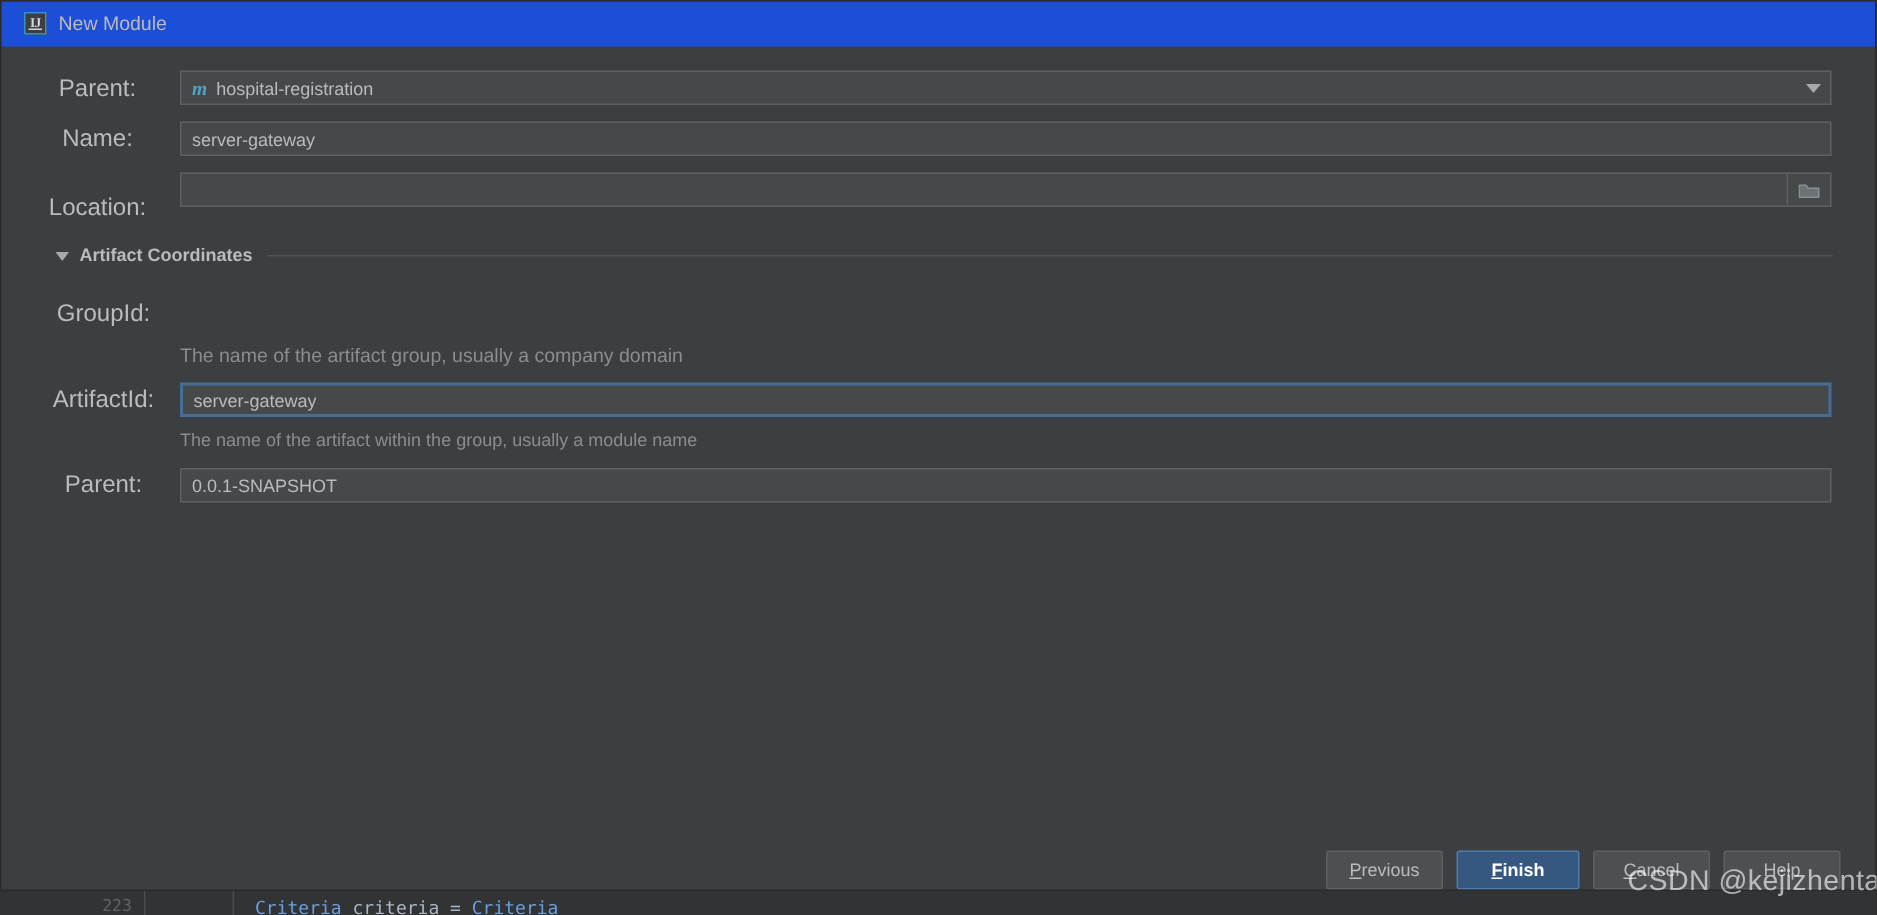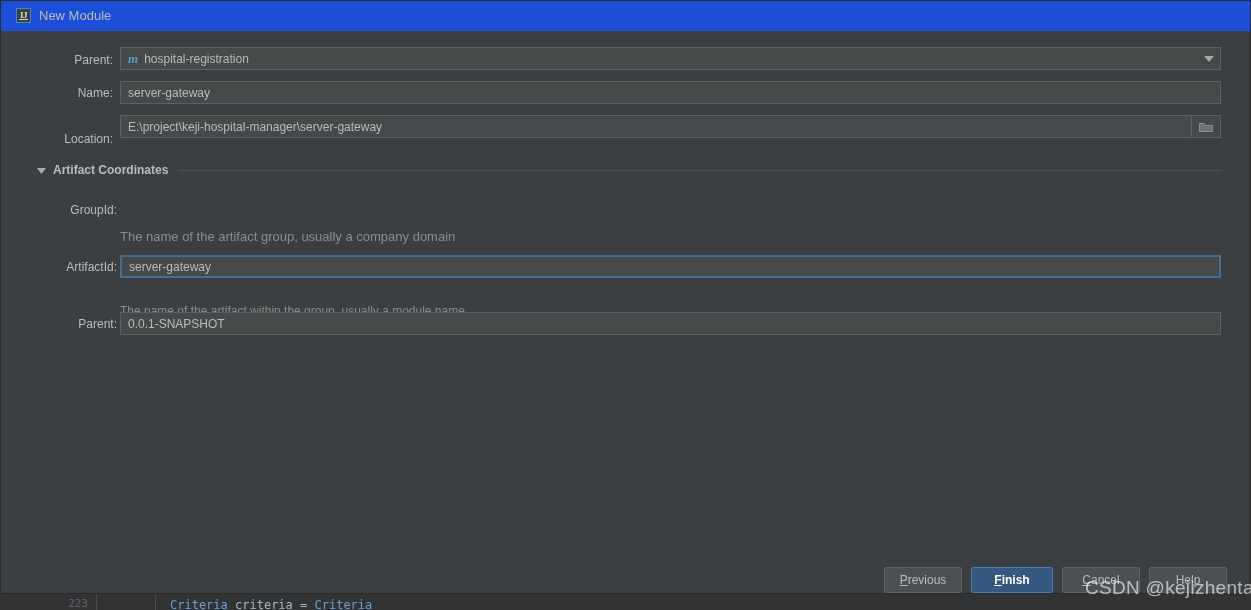--- a/index.html
+++ b/index.html
@@ -122,22 +122,22 @@
     align-items: center;
     justify-content: center;
     cursor: default;
   }
   #close-button svg { display: block; }
 
   
   .form-label {
     position: absolute;
     width: 96px;
-    text-align: right;
-    font-size: 12px;
+    text-align: center;
+    font-size: 16px;
     color: #bbbbbb;
     line-height: 16px;
   }
   .field {
     position: absolute;
     background: #45494a;
     border: 1px solid #5e6060;
     box-sizing: border-box;
     height: 23px;
     display: flex;
@@ -247,21 +247,20 @@
   #row-artifactid-label { left: 20px; top: 258px; }
   #field-artifactid {
     left: 119px; top: 254px;
     width: 1101px;
   }
   #hint-artifactid {
     position: absolute;
     left: 119px; top: 285px;
     font-size: 12px;
     color: #8c8c8c;
-    margin-top: 18px;
   }
   #row-version-label { left: 20px; top: 315px; }
   #field-version {
     left: 119px; top: 311px;
     width: 1101px;
   }
 
   
   .dlg-button {
     position: absolute;
@@ -337,21 +336,20 @@
     </span>
   </div>
 
   <div class="form-label" id="row-name-label">Name:</div>
   <div class="field" id="field-name">
     <span class="field-text">server-gateway</span>
   </div>
 
   <div class="form-label" id="row-location-label">Location:</div>
   <div class="field" id="field-location">
-    <span class="field-text">E:\project\keji-hospital-manager\server-gateway</span>
     <span id="location-browse">
       <svg width="15" height="12" viewBox="0 0 15 12" aria-hidden="true">
         <path d="M0.5 2.5 L0.5 10.5 L13.5 10.5 L13.5 4.5 L6.5 4.5 L5 2.5 Z" fill="#6e7276" stroke="#8a8f93" stroke-width="1"></path>
       </svg>
     </span>
   </div>
 
   <div id="section-header">
     <svg id="section-triangle" viewBox="0 0 9 9" aria-hidden="true">
       <polygon points="0,2 9,2 4.5,8" fill="#a9a9a9"></polygon>

